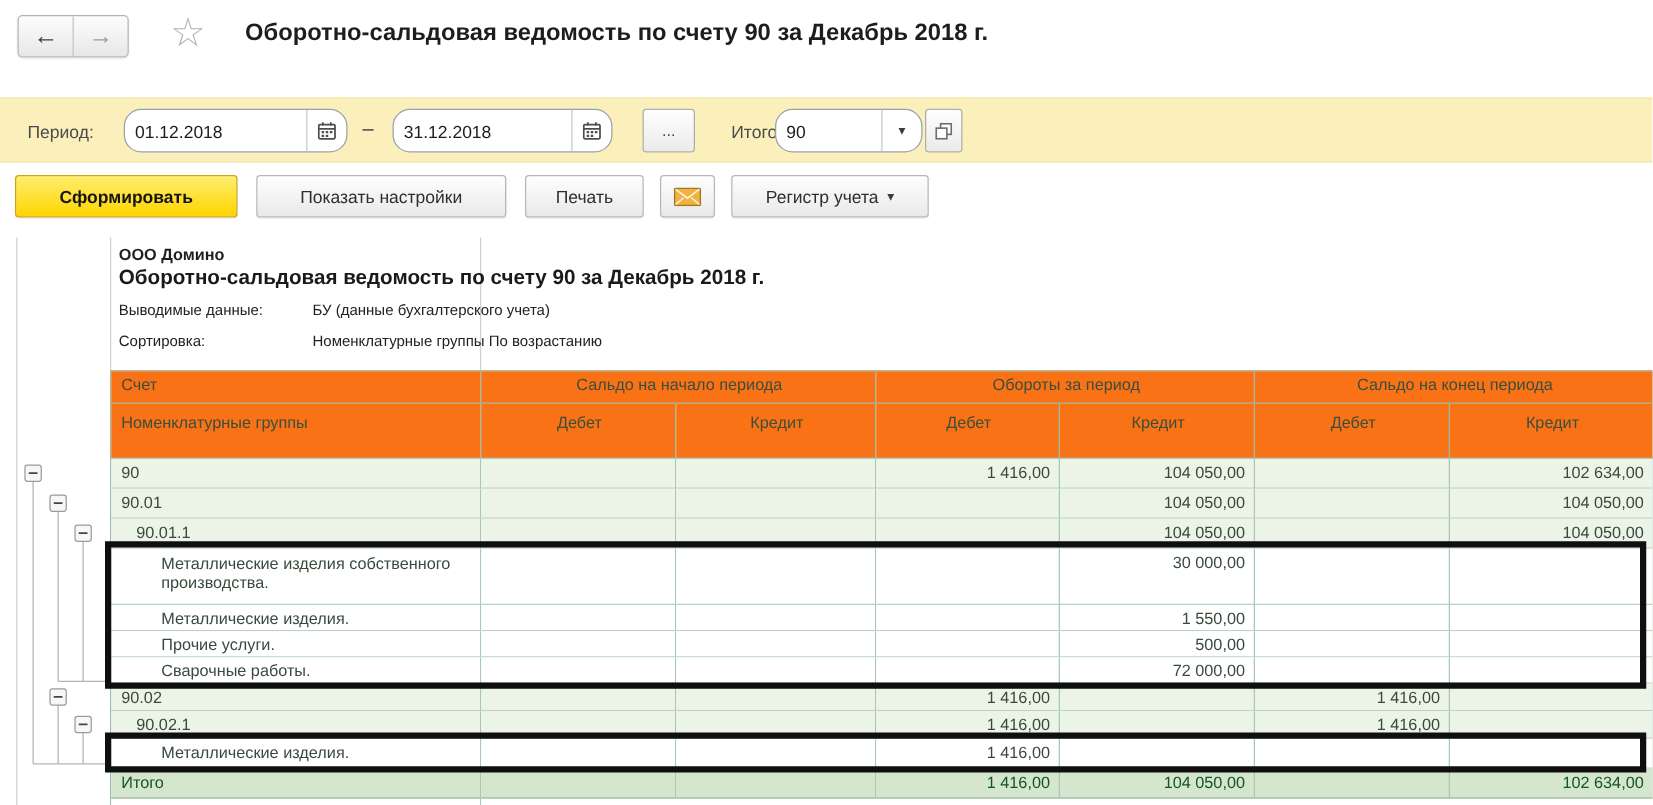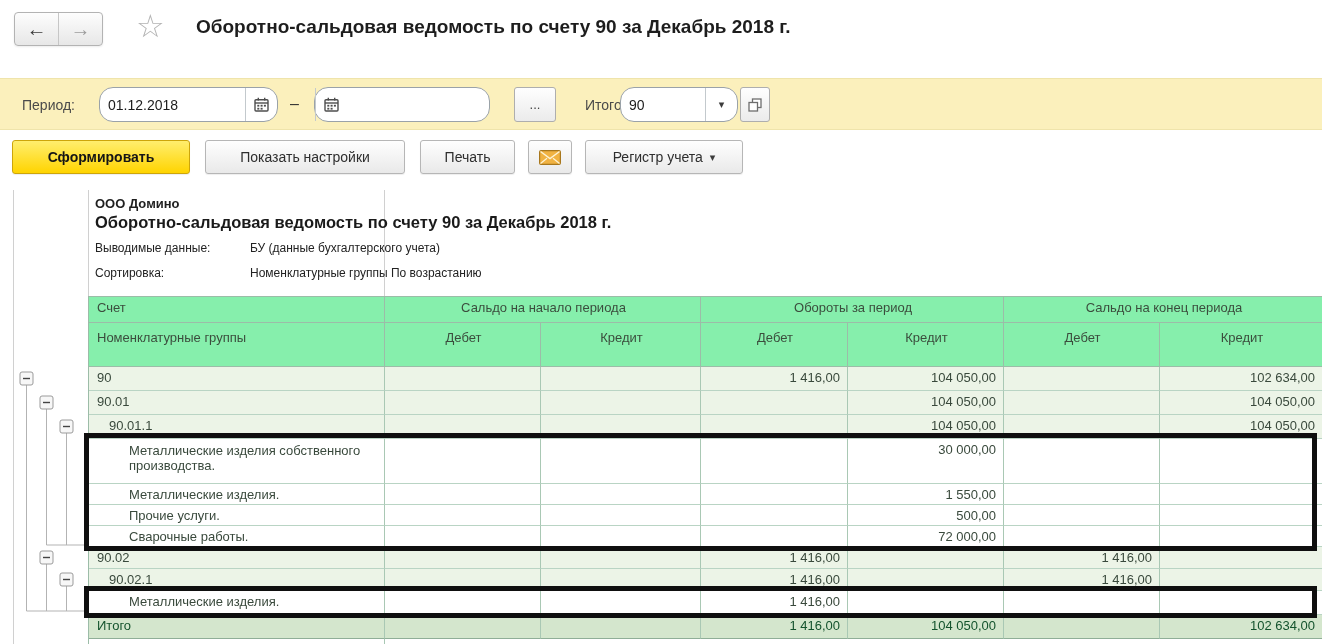--- a/index.html
+++ b/index.html
@@ -47,21 +47,21 @@
   .meta-value{position:absolute;left:250px;font-size:12px;color:#222;}
   
   .tbl{position:absolute;left:88px;top:296px;width:1234px;display:grid;
     grid-template-columns:296px 156px 160px 147px 156px 156px 163px;
     grid-template-rows:26px 44px 24px 24px 24px 45px 21px 21px 21px 22px 22px 24px 24px 6px;
     border-top:1px solid #9cbca8;border-left:1px solid #9cbca8;box-sizing:content-box;}
   .tr{display:contents;}
   .td{border-right:1px solid #a9c8b4;border-bottom:1px solid #b9d4c4;font-size:13px;
     color:#39493c;padding:3px 6px 0 8px;box-sizing:border-box;overflow:hidden;white-space:nowrap;}
   .num{text-align:right;padding-right:7px;}
-  .hdr{background:#86efac;border-right-color:#9cbca8;border-bottom-color:#9cbca8;color:#3b4d3d;}
+  .hdr{background:#f97316;border-right-color:#9cbca8;border-bottom-color:#9cbca8;color:#3b4d3d;}
   .center{text-align:center;}
   .hdr2{padding-top:7px;}
   .acct{background:#ecf4e7;}
   .wht{background:#fff;}
   .tot{background:#d4e6cd;font-weight:normal;border-bottom-color:#8fae97;color:#14532d;}
   .span2{grid-column:span 2;}
   .ind-a{padding-left:8px;}
   .ind-b{}
   .ind-c{padding-left:20px;}
   .ind-d{padding-left:40px;}
@@ -102,20 +102,21 @@
           <rect x="3.3" y="10.8" width="2" height="1.8"></rect>
         <rect x="6.6" y="10.8" width="2" height="1.8"></rect>
       </g>
     </svg>
   </div>
 </div>
 
 <span class="dash">–</span>
 
 <div class="field" style="left:314px;width:176px">
+  <input readonly="" value="31.12.2018" style="">
   <div class="icon-sec">
     <svg width="15" height="15" viewBox="0 0 15 15">
       <rect x="1" y="2.7" width="13" height="11.3" rx="1" fill="none" stroke="#4d4d4d" stroke-width="1.4"></rect>
       <line x1="1" y1="6" x2="14" y2="6" stroke="#4d4d4d" stroke-width="1.4"></line>
       <line x1="4.3" y1="0.8" x2="4.3" y2="3.4" stroke="#4d4d4d" stroke-width="1.4"></line>
       <line x1="10.7" y1="0.8" x2="10.7" y2="3.4" stroke="#4d4d4d" stroke-width="1.4"></line>
       <g fill="#4d4d4d">
         <rect x="3.3" y="7.8" width="2" height="1.8"></rect>
           <rect x="6.6" y="7.8" width="2" height="1.8"></rect>
         <rect x="9.9" y="7.8" width="2" height="1.8"></rect>

